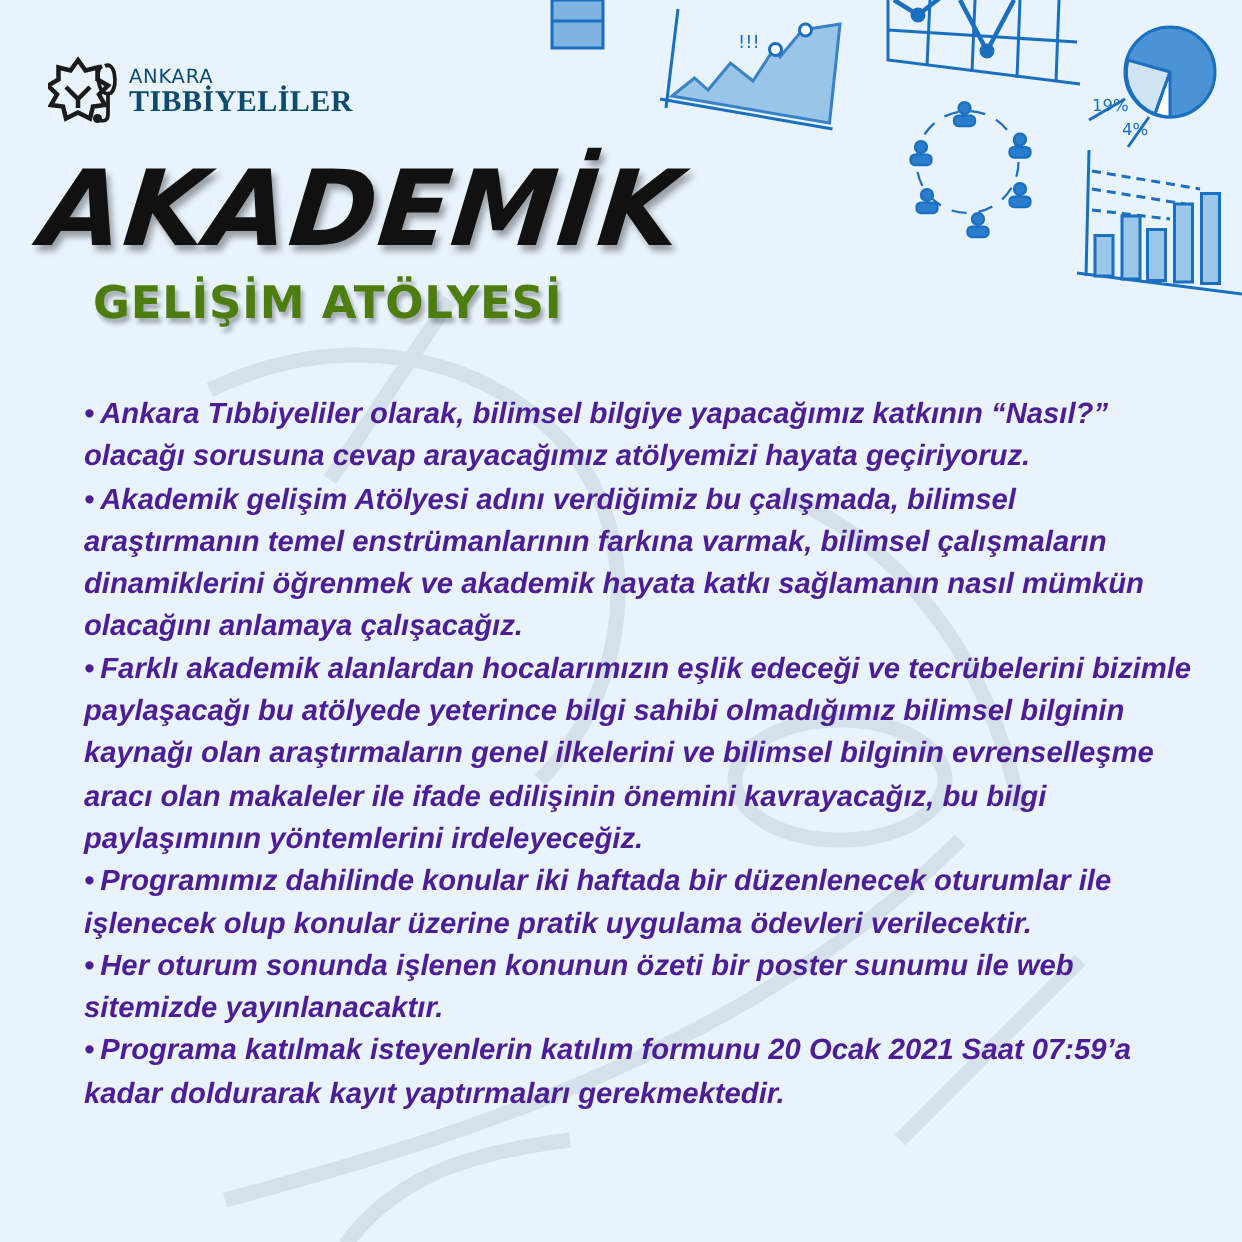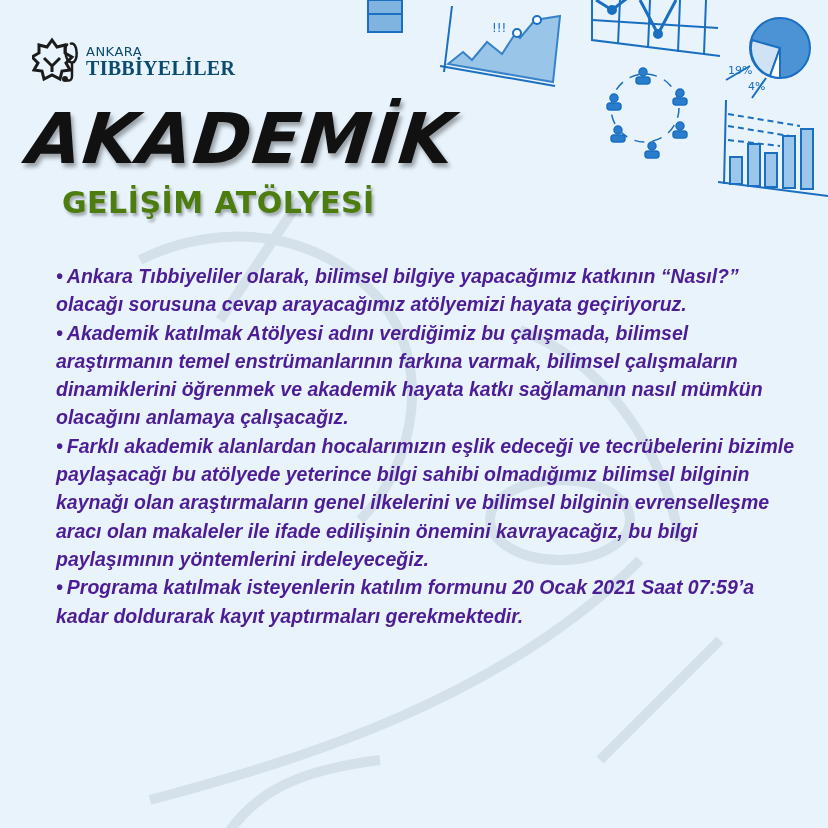--- a/index.html
+++ b/index.html
@@ -147,16 +147,18 @@
     <div class="logo-top">ANKARA</div>
     <div class="logo-bottom">TIBBİYELİLER</div>
   </div>
 </div>
 
 <div class="title">AKADEMİK</div>
 <div class="subtitle">GELİŞİM ATÖLYESİ</div>
 
 <div class="body-text">
   <p class="para"><span class="bullet">•</span><span>Ankara Tıbbiyeliler olarak, bilimsel bilgiye yapacağımız katkının “Nasıl?” olacağı sorusuna cevap arayacağımız atölyemizi hayata geçiriyoruz.</span></p>
-  <p class="para"><span class="bullet">•</span><span>Akademik katılmak Atölyesi adını verdiğimiz bu çalışmada, bilimsel araştırmanın temel enstrümanlarının farkına varmak, bilimsel çalışmaların dinamiklerini öğrenmek ve akademik hayata katkı sağlamanın nasıl mümkün olacağını anlamaya çalışacağız.</span></p>
+  <p class="para"><span class="bullet">•</span><span>Akademik gelişim Atölyesi adını verdiğimiz bu çalışmada, bilimsel araştırmanın temel enstrümanlarının farkına varmak, bilimsel çalışmaların dinamiklerini öğrenmek ve akademik hayata katkı sağlamanın nasıl mümkün olacağını anlamaya çalışacağız.</span></p>
   <p class="para"><span class="bullet">•</span><span>Farklı akademik alanlardan hocalarımızın eşlik edeceği ve tecrübelerini bizimle paylaşacağı bu atölyede yeterince bilgi sahibi olmadığımız bilimsel bilginin kaynağı olan araştırmaların genel ilkelerini ve bilimsel bilginin evrenselleşme aracı olan makaleler ile ifade edilişinin önemini kavrayacağız, bu bilgi paylaşımının yöntemlerini irdeleyeceğiz.</span></p>
+  <p class="para"><span class="bullet">•</span><span>Programımız dahilinde konular iki haftada bir düzenlenecek oturumlar ile işlenecek olup konular üzerine pratik uygulama ödevleri verilecektir.</span></p>
+  <p class="para"><span class="bullet">•</span><span>Her oturum sonunda işlenen konunun özeti bir poster sunumu ile web sitemizde yayınlanacaktır.</span></p>
   <p class="para"><span class="bullet">•</span><span>Programa katılmak isteyenlerin katılım formunu 20 Ocak 2021 Saat 07:59’a kadar doldurarak kayıt yaptırmaları gerekmektedir.</span></p>
 </div>
 
 </body></html>

